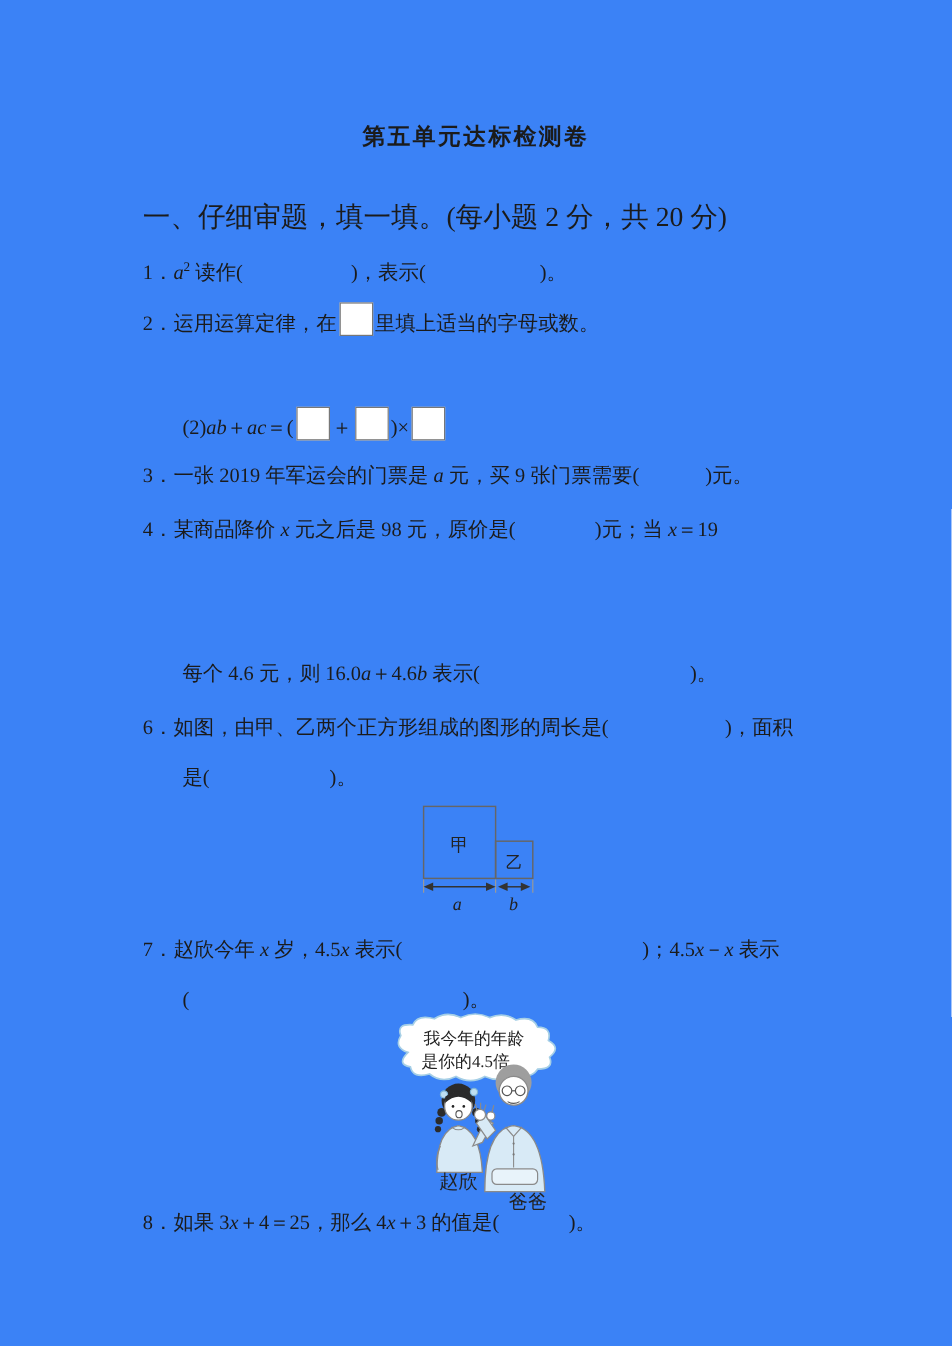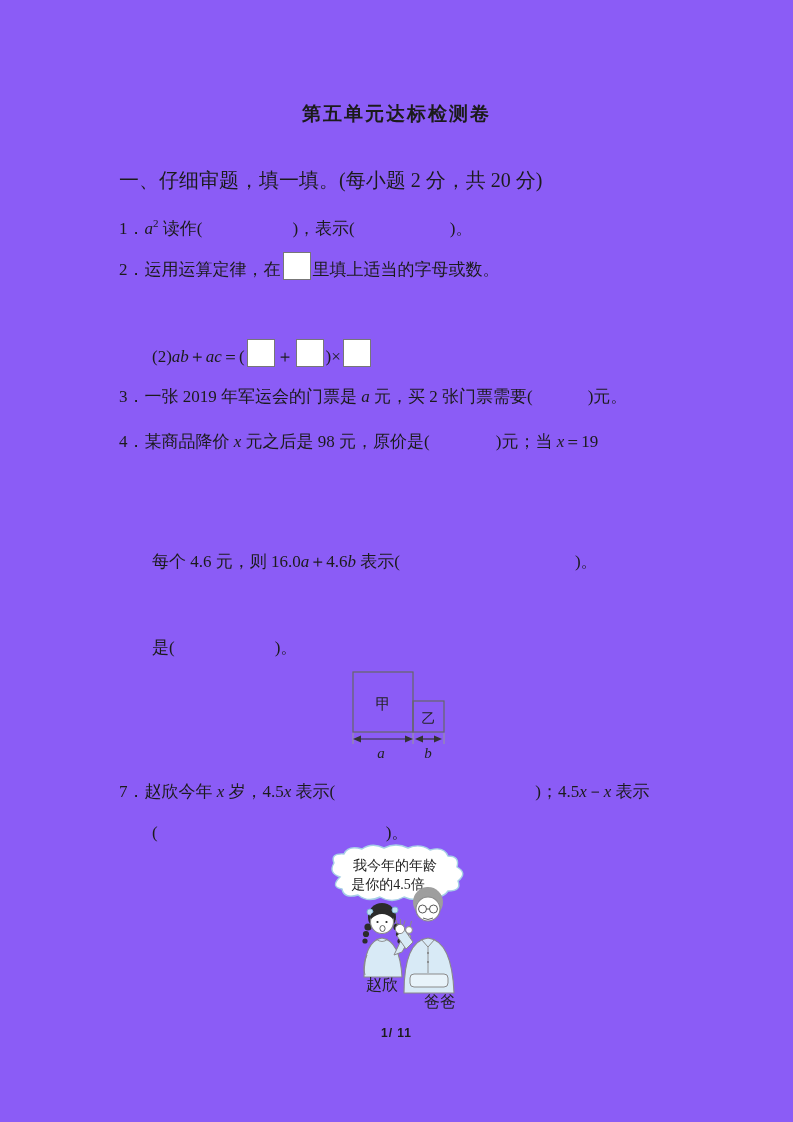--- a/index.html
+++ b/index.html
@@ -1,32 +1,32 @@
 <!DOCTYPE html>
 <html><head>
 <meta charset="utf-8">
 <style>
   html,body{margin:0;padding:0;background:#ffffff;}
   #page{
-    position:relative;width:793px;height:1122px;background:#8b5cf6;overflow:hidden;
+    position:relative;width:793px;height:1122px;background:#3b82f6;overflow:hidden;
     font-family:"Liberation Serif","DejaVu Serif",serif;color:#1b1b1b;
   }
   .title{
     position:absolute;top:101px;left:0;width:100%;text-align:center;
     font-weight:bold;font-size:19px;letter-spacing:2px;
   }
   .line{position:absolute;white-space:nowrap;font-size:17px;line-height:27px;}
   .line .it{font-style:italic;}
   .line .sup{font-size:11px;vertical-align:super;}
   .line .gap{display:inline-block;height:1px;}
   .line .fbox{
     display:inline-block;width:26px;height:26px;border:1px solid #777;
     vertical-align:-5px;margin:0 2px;background:#fff;
   }
-  .sec{font-size:20px;}
+  .sec{font-size:23px;}
   .footer{
     position:absolute;top:1026px;left:0;width:100%;text-align:center;
     font-size:12px;font-weight:bold;font-family:"Liberation Sans","DejaVu Sans",sans-serif;
     letter-spacing:1px;
   }
   svg{position:absolute;overflow:visible;}
   svg text{font-family:"Liberation Serif","DejaVu Serif",serif;fill:#222;}
   
   #sec1   {top:167px;left:119px;}
   #q1     {top:210px;left:119px;}
@@ -51,23 +51,24 @@
 
 <div id="page">
 
   <div class="title">第五单元达标检测卷</div>
 
   <div id="sec1" class="line sec">一、仔细审题，填一填。(每小题 2 分，共 20 分)</div>
 
   <div id="q1" class="line"><span>1．</span><span class="it">a</span><span class="sup">2</span><span> 读作(</span><span class="gap" style="width: 90px;"></span><span>)，表示(</span><span class="gap" style="width: 95px;"></span><span>)。</span></div>
   <div id="q2a" class="line"><span>2．</span><span>运用运算定律，在</span><span class="fbox"></span><span>里填上适当的字母或数。</span></div>
   <div id="q2c" class="line"><span>(2)</span><span class="it">ab</span><span>＋</span><span class="it">ac</span><span>＝(</span><span class="fbox"></span><span>＋</span><span class="fbox"></span><span>)×</span><span class="fbox"></span></div>
-  <div id="q3" class="line"><span>3．</span><span>一张 2019 年军运会的门票是 </span><span class="it">a</span><span> 元，买 2 张门票需要(</span><span class="gap" style="width: 55px;"></span><span>)元。</span></div>
+  <div id="q3" class="line"><span>3．</span><span>一张 2019 年军运会的门票是 </span><span class="it">a</span><span> 元，买 9 张门票需要(</span><span class="gap" style="width: 55px;"></span><span>)元。</span></div>
   <div id="q4a" class="line"><span>4．</span><span>某商品降价 </span><span class="it">x</span><span> 元之后是 98 元，原价是(</span><span class="gap" style="width: 66px;"></span><span>)元；当 </span><span class="it">x</span><span>＝19</span></div>
   <div id="q5b" class="line"><span>每个 4.6 元，则 16.0</span><span class="it">a</span><span>＋4.6</span><span class="it">b</span><span> 表示(</span><span class="gap" style="width: 175px;"></span><span>)。</span></div>
+  <div id="q6a" class="line"><span>6．</span><span>如图，由甲、乙两个正方形组成的图形的周长是(</span><span class="gap" style="width: 97px;"></span><span>)，面积</span></div>
   <div id="q6b" class="line"><span>是(</span><span class="gap" style="width: 100px;"></span><span>)。</span></div>
 
   <svg id="fig6" width="112" height="100" viewBox="0 0 112 100">
     <rect x="14" y="8" width="60" height="60" fill="none" stroke="#666" stroke-width="1.2"></rect>
     <rect x="74" y="37" width="31" height="31" fill="none" stroke="#666" stroke-width="1.2"></rect>
     <text x="44" y="45" font-size="15" text-anchor="middle">甲</text>
     <text x="89.5" y="59" font-size="14" text-anchor="middle">乙</text>
 
     <line x1="14" y1="69" x2="14" y2="80" stroke="#999" stroke-width="1"></line>
     <line x1="74" y1="69" x2="74" y2="80" stroke="#999" stroke-width="1"></line>
@@ -137,16 +138,16 @@
       <circle cx="82" cy="86" r="4.6" fill="#ffffff" stroke="#8a8a8a" stroke-width="1"></circle>
       <line x1="79.5" y1="82.5" x2="78" y2="77" stroke="#8a8a8a" stroke-width="1"></line>
       <line x1="82.5" y1="81.5" x2="82.5" y2="76" stroke="#8a8a8a" stroke-width="1"></line>
       <line x1="85.5" y1="82.5" x2="87" y2="77.5" stroke="#8a8a8a" stroke-width="1"></line>
     </g>
 
     <text x="64" y="147" font-size="16" text-anchor="middle">赵欣</text>
     <text x="122" y="164" font-size="16" text-anchor="middle">爸爸</text>
   </svg>
 
+  <div id="q8" class="line"><span>8．</span><span>如果 3</span><span class="it">x</span><span>＋4＝25，那么 4</span><span class="it">x</span><span>＋3 的值是(</span><span class="gap" style="width: 58px;"></span><span>)。</span></div>
 
-  <div class="footer">1/ 11</div>
 
 </div>
 
 </body></html>

